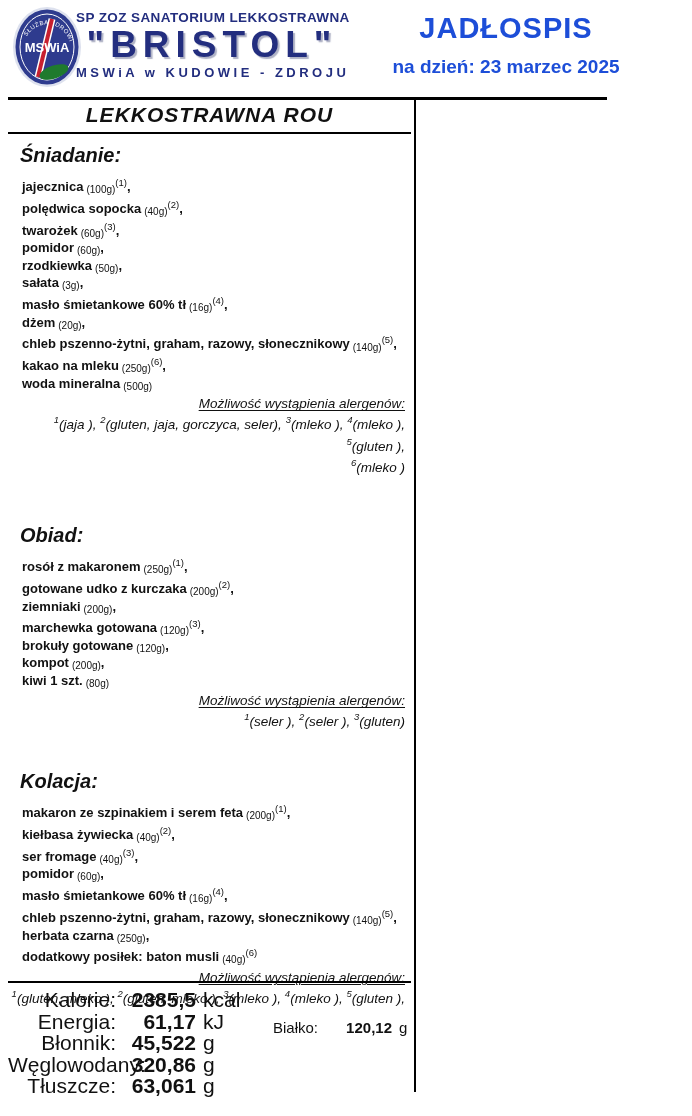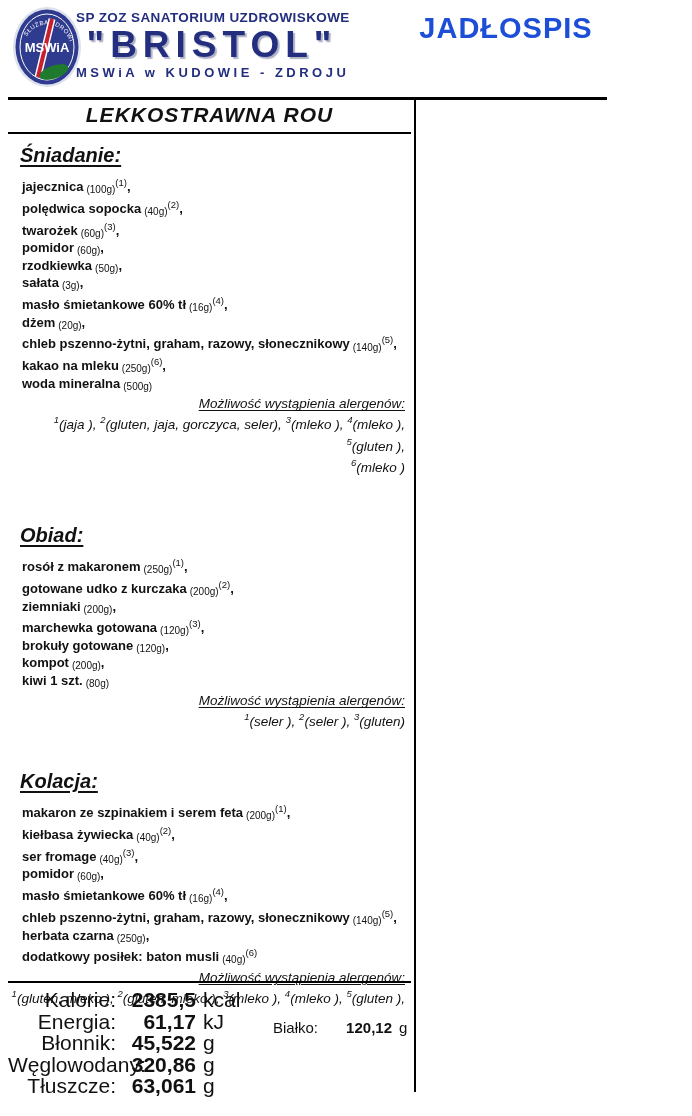--- a/index.html
+++ b/index.html
@@ -24,21 +24,21 @@
   
   .top-rule{position:absolute;left:8px;top:97px;width:599px;height:3px;background:#000;}
   .v-rule{position:absolute;left:414px;top:100px;width:2px;height:992px;background:#000;}
   
   .left-col{position:absolute;left:8px;top:103px;width:403px;}
   .diet-title{text-align:center;font-size:21px;font-weight:bold;font-style:italic;letter-spacing:1px;}
   .title-rule{border-bottom:2px solid #000;margin-top:5px;}
   .meal-heading{
     display:inline-block;margin:10px 0 0 12px;
     font-size:20px;font-weight:bold;font-style:italic;
-    text-decoration:underline;text-underline-offset:3px;
+    text-underline-offset:3px;
   }
   .m1{margin-top:38px;display:block;}
   .m2{margin-top:30px;display:block;}
   .items{margin:8px 0 0 14px;}
   .item-line{font-size:13px;font-weight:bold;line-height:16.5px;white-space:nowrap;}
   .item-amount{font-size:10px;font-weight:normal;position:relative;top:2px;margin-left:3px;}
   .item-sup{font-size:9.5px;font-weight:normal;}
   .item-trail{font-weight:bold;}
   .allergens{text-align:right;padding-right:6px;font-style:italic;font-size:13.5px;margin-top:3px;}
   .allergen-heading{text-decoration:underline;text-underline-offset:2px;}
@@ -70,27 +70,28 @@
           <textPath href="#logo-arc" startOffset="10%">SŁUŻBA ZDROWIA</textPath>
         </text>
         <line x1="40" y1="13" x2="26" y2="71" stroke="#ffffff" stroke-width="7"></line>
         <line x1="40" y1="13" x2="26" y2="71" stroke="#C8202F" stroke-width="4"></line>
         <ellipse cx="42" cy="66" rx="15" ry="6.5" fill="#1F7A2E" transform="rotate(-18 42 66)"></ellipse>
         <text x="35" y="46" text-anchor="middle" font-size="13" font-weight="bold" fill="#ffffff" font-family="Liberation Sans, sans-serif">MSWiA</text>
       </svg>
     </div>
 
     <div class="org">
-      <div class="org1">SP ZOZ SANATORIUM UZDROWISKOWE</div>
+      <div class="org1">SP ZOZ SANATORIUM LEKKOSTRAWNA</div>
       <div class="org-name">"BRISTOL"</div>
       <div class="org2">MSWiA w KUDOWIE - ZDROJU</div>
     </div>
 
     <div class="doc-head">
       <div class="doc-title">JADŁOSPIS</div>
+      <div class="doc-date">na dzień: 23 marzec 2025</div>
     </div>
   </header>
 
   <div class="top-rule"></div>
   <div class="v-rule"></div>
 
   <main class="left-col">
     <div class="diet-title">LEKKOSTRAWNA ROU</div>
     <div class="title-rule"></div>
     <div>

